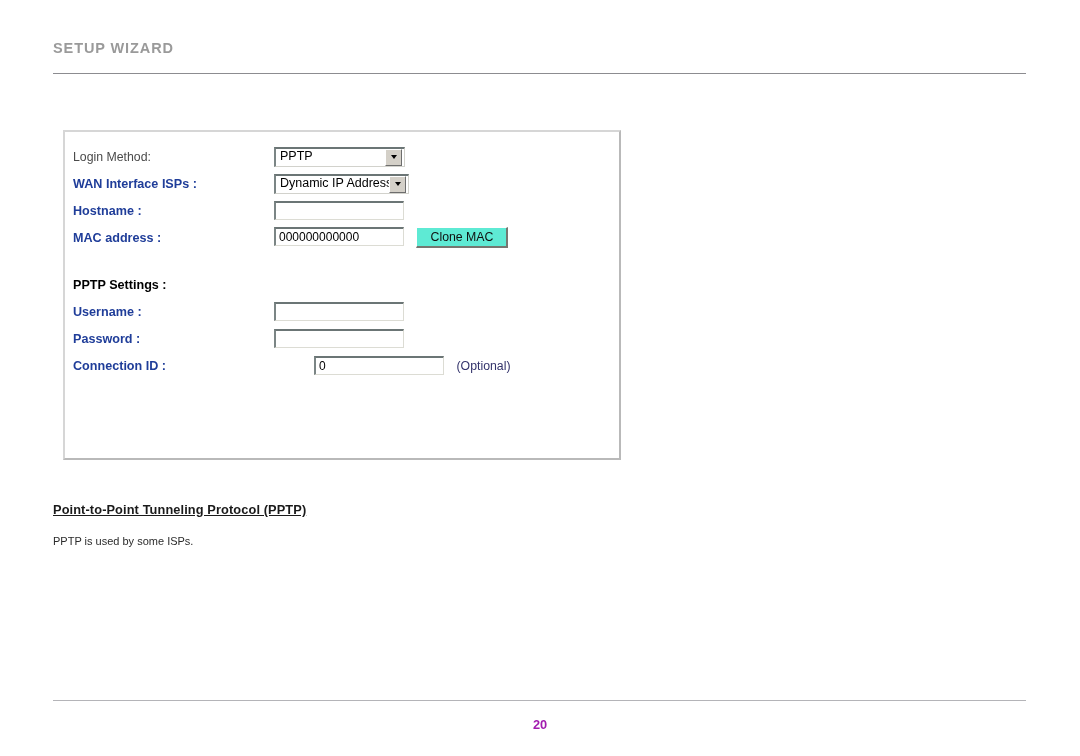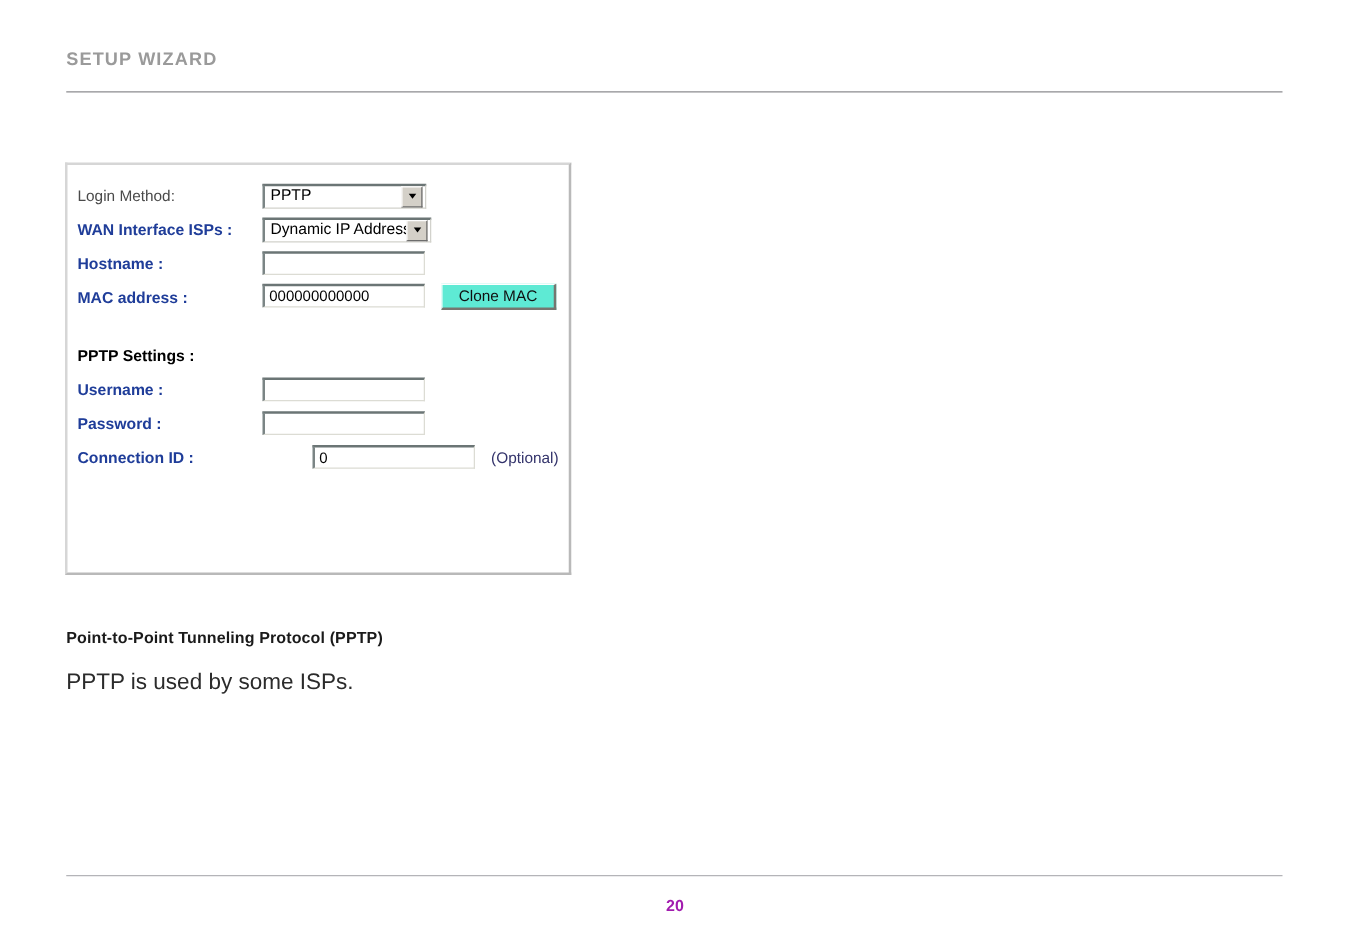--- a/index.html
+++ b/index.html
@@ -30,23 +30,23 @@
     left: 53px;
     top: 73px;
     width: 973px;
     height: 1px;
     background: #8c8c90;
   }
 
   
   .config-panel {
     position: absolute;
-    left: 52px;
+    left: 63px;
     top: 130px;
-    width: 405px;
+    width: 558px;
     height: 330px;
     border: 2px solid #b9b9b9;
     border-top-color: #d6d6d6;
     border-left-color: #d6d6d6;
     background: #ffffff;
     box-sizing: border-box;
   }
 
   .form-table {
     border-collapse: collapse;
@@ -180,26 +180,27 @@
 
   
   .body-heading {
     position: absolute;
     left: 53px;
     top: 502px;
     font-size: 12.8px;
     font-weight: bold;
     color: #1a1a1a;
     letter-spacing: 0.1px;
+    text-decoration: underline;
   }
   .body-paragraph {
     position: absolute;
     left: 53px;
     top: 535px;
-    font-size: 18px;
+    font-size: 11px;
     color: #2b2b2b;
   }
 
   
   .footer-rule {
     position: absolute;
     left: 53px;
     top: 700px;
     width: 973px;
     height: 1px;

